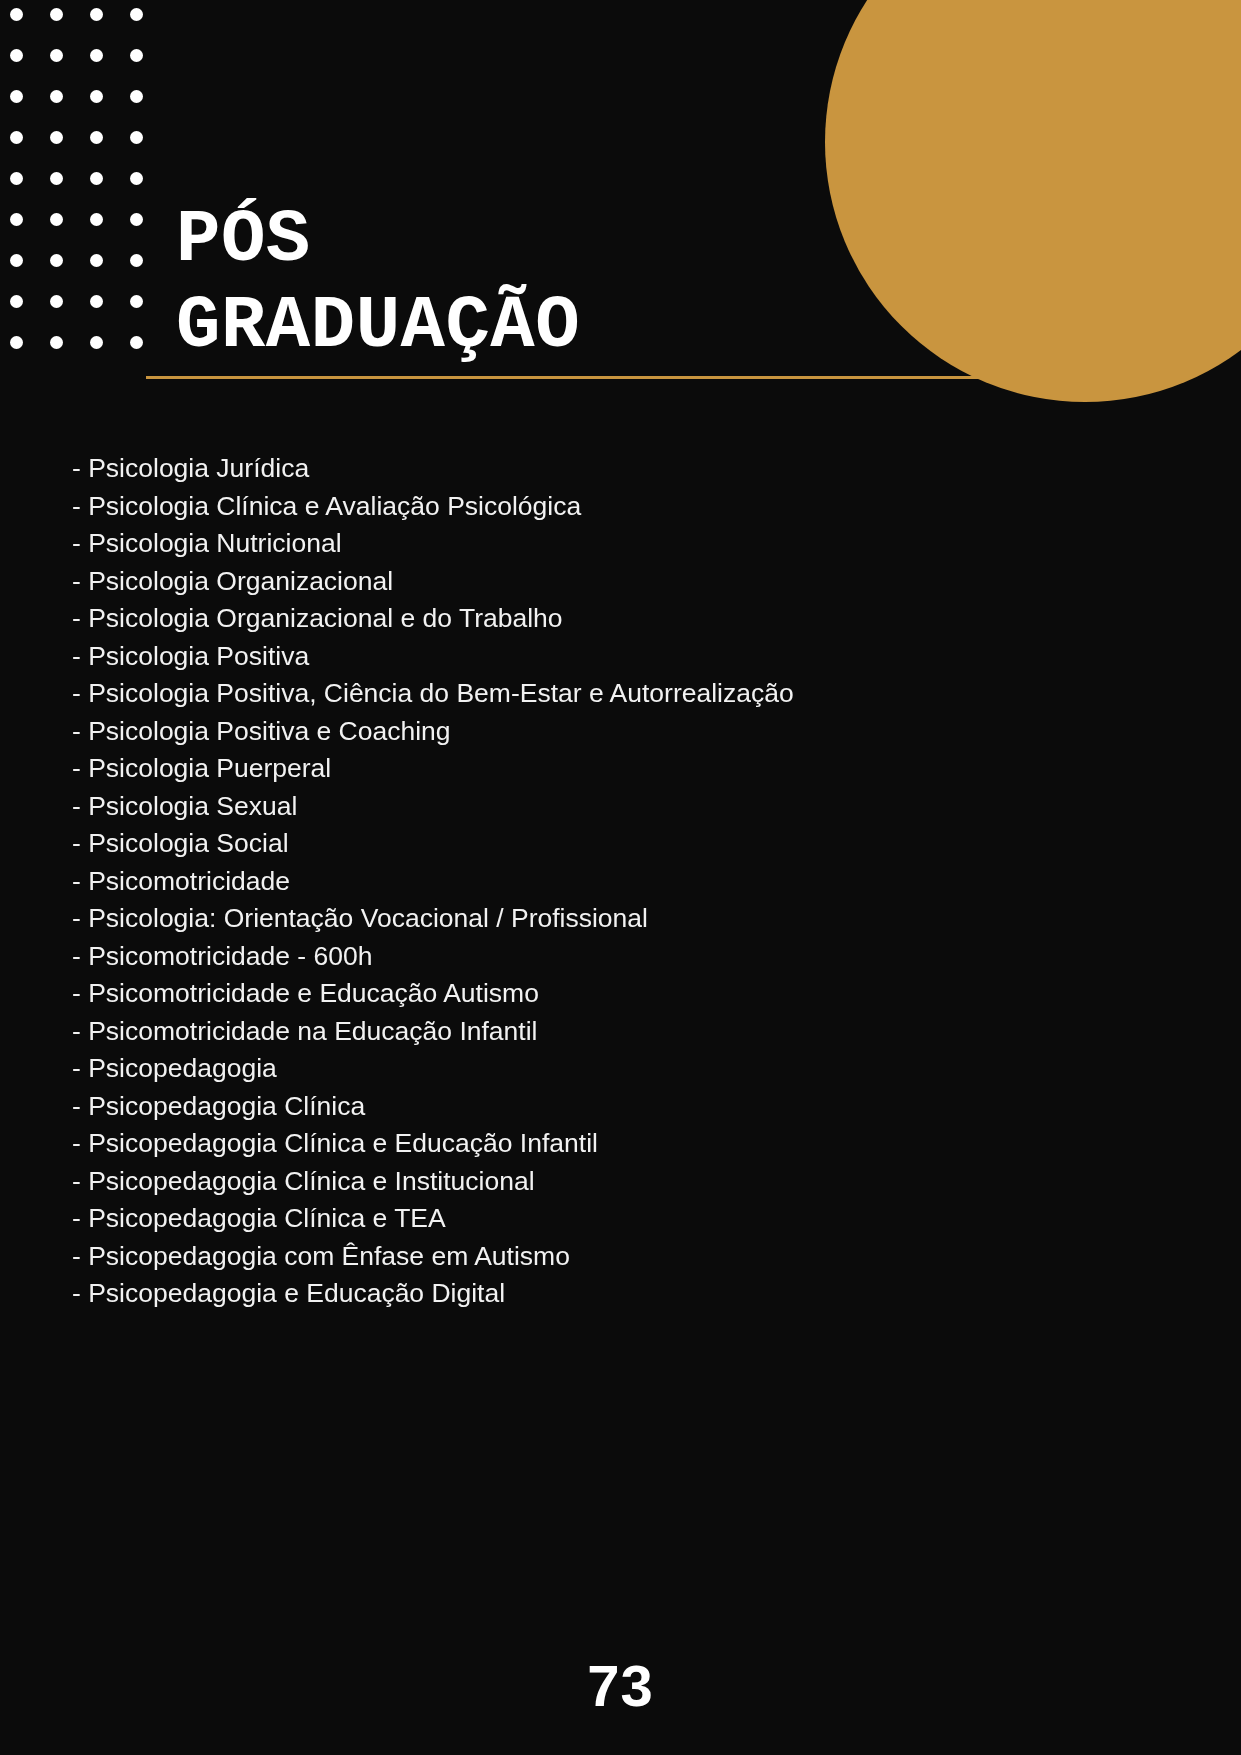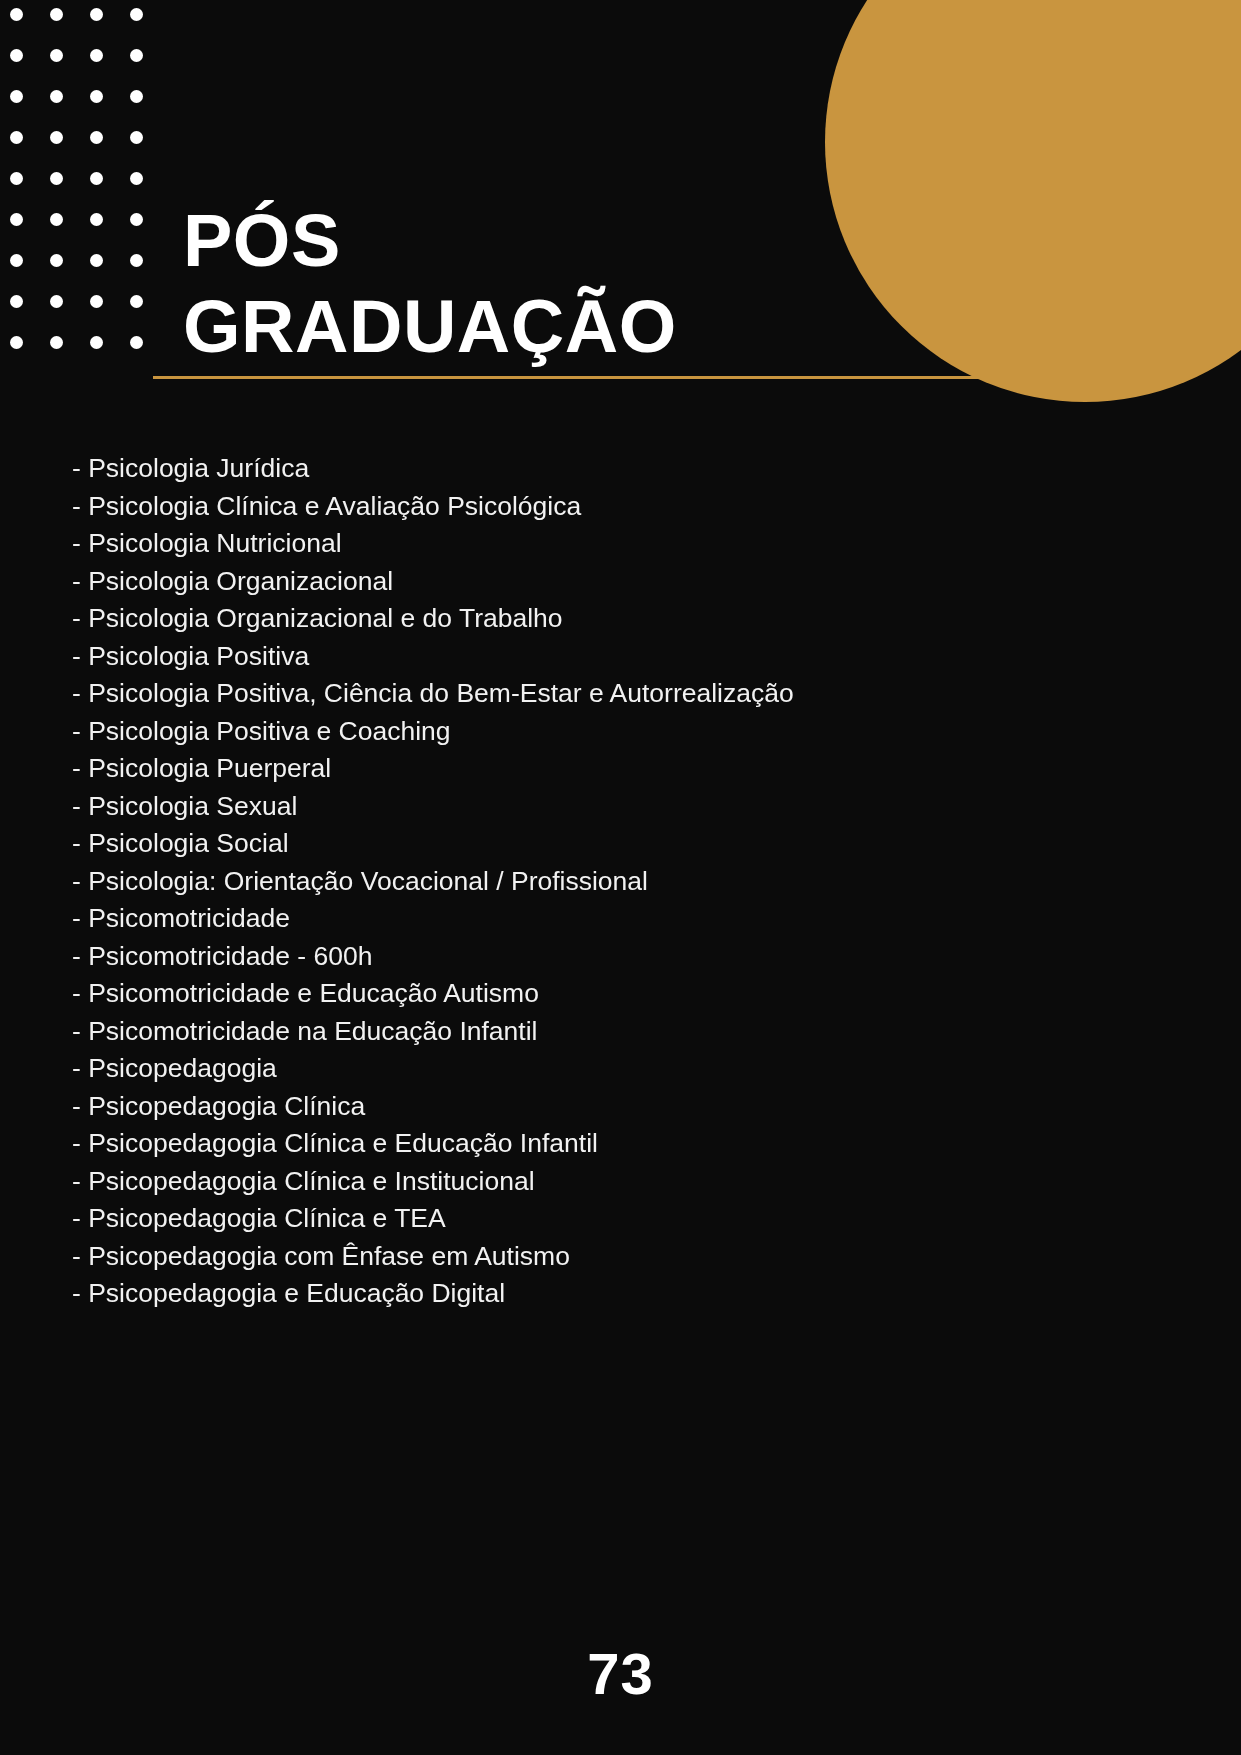--- a/index.html
+++ b/index.html
@@ -42,22 +42,23 @@
     width: 13px;
     height: 13px;
     border-radius: 50%;
     background: #ffffff;
   }
 
   
   .title-wrap {
     position: absolute;
     top: 198px;
-    left: 183px;
+    left: 176px;
     width: 880px;
+    font-family: Liberation Mono, monospace;
   }
   .title-line {
     color: #ffffff;
     font-weight: bold;
     font-size: 74px;
     line-height: 1.16;
     letter-spacing: 0.5px;
   }
   .title-rule {
     margin-top: 6px;
@@ -80,21 +81,21 @@
     line-height: 37.5px;
     white-space: nowrap;
     font-weight: 400;
   }
 
   
   .page-number {
     position: absolute;
     left: 0;
     right: 0;
-    bottom: 48px;
+    bottom: 36px;
     text-align: center;
     color: #ffffff;
     font-size: 58px;
     font-weight: bold;
     letter-spacing: 1px;
     margin-top: 28px;
   }
 </style>
 </head>
 <body>
@@ -153,22 +154,22 @@
       <div class="course-item">- Psicologia Clínica e Avaliação Psicológica</div>
       <div class="course-item">- Psicologia Nutricional</div>
       <div class="course-item">- Psicologia Organizacional</div>
       <div class="course-item">- Psicologia Organizacional e do Trabalho</div>
       <div class="course-item">- Psicologia Positiva</div>
       <div class="course-item">- Psicologia Positiva, Ciência do Bem-Estar e Autorrealização</div>
       <div class="course-item">- Psicologia Positiva e Coaching</div>
       <div class="course-item">- Psicologia Puerperal</div>
       <div class="course-item">- Psicologia Sexual</div>
       <div class="course-item">- Psicologia Social</div>
+      <div class="course-item">- Psicomotricidade</div>
       <div class="course-item">- Psicologia: Orientação Vocacional / Profissional</div>
-      <div class="course-item">- Psicomotricidade</div>
       <div class="course-item">- Psicomotricidade - 600h</div>
       <div class="course-item">- Psicomotricidade e Educação Autismo</div>
       <div class="course-item">- Psicomotricidade na Educação Infantil</div>
       <div class="course-item">- Psicopedagogia</div>
       <div class="course-item">- Psicopedagogia Clínica</div>
       <div class="course-item">- Psicopedagogia Clínica e Educação Infantil</div>
       <div class="course-item">- Psicopedagogia Clínica e Institucional</div>
       <div class="course-item">- Psicopedagogia Clínica e TEA</div>
       <div class="course-item">- Psicopedagogia com Ênfase em Autismo</div>
       <div class="course-item">- Psicopedagogia e Educação Digital</div>

